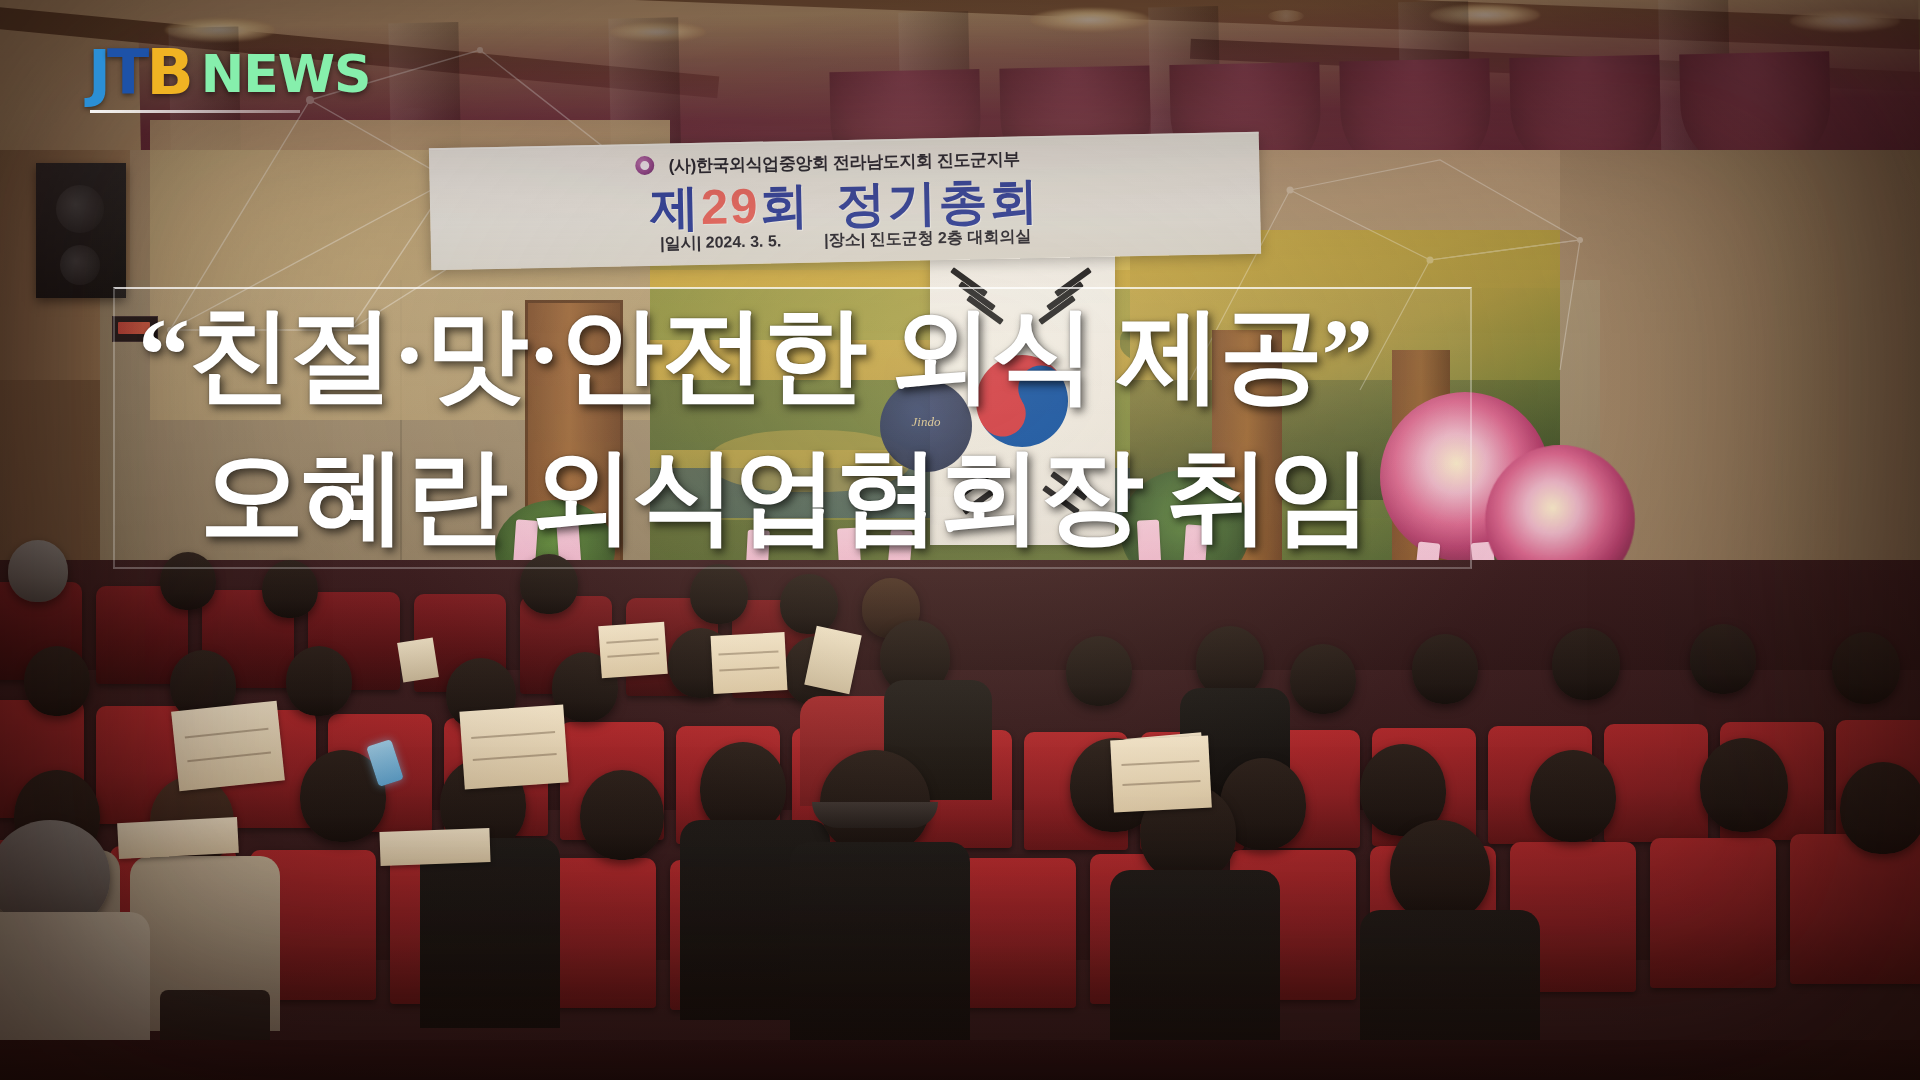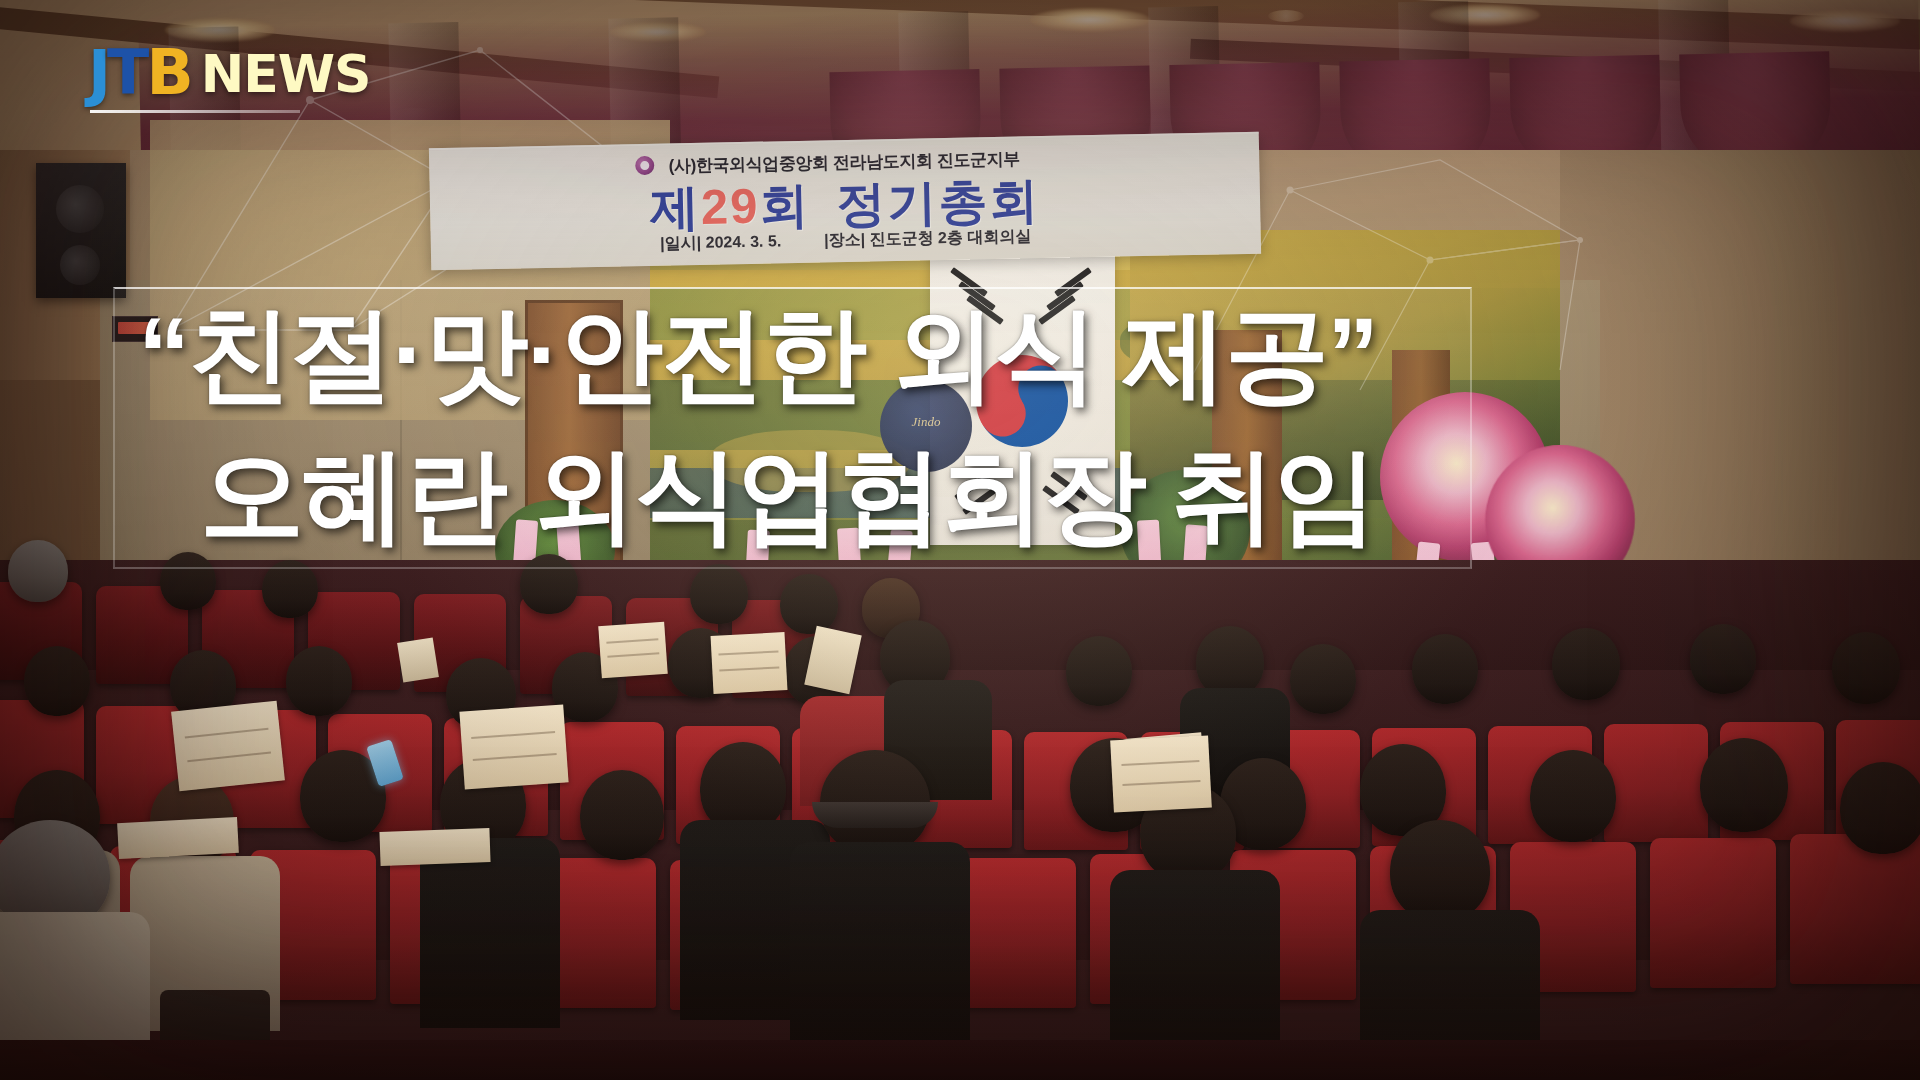--- a/index.html
+++ b/index.html
@@ -166,34 +166,34 @@
 
   
   .logo{position:absolute;left:88px;top:42px;display:flex;align-items:flex-end;}
   .logo-mark{display:flex;align-items:flex-start;line-height:1;}
   .lg-j{font-size:62px;font-weight:800;color:#2b8fd6;font-family:"DejaVu Sans",sans-serif;
     letter-spacing:-4px;text-shadow:0 2px 5px rgba(0,0,0,.45);}
   .lg-t{font-size:62px;font-weight:800;color:#1d52a8;font-family:"DejaVu Sans",sans-serif;
     letter-spacing:-3px;text-shadow:0 2px 5px rgba(0,0,0,.45);}
   .lg-b{font-size:62px;font-weight:800;color:#f0b323;font-family:"DejaVu Sans",sans-serif;
     letter-spacing:-1px;text-shadow:0 2px 5px rgba(0,0,0,.45);}
-  .lg-news{font-size:52px;font-weight:800;color:#fef9c3;letter-spacing:-1px;margin-left:8px;
+  .lg-news{font-size:52px;font-weight:800;color:#86efac;letter-spacing:-1px;margin-left:8px;
     font-family:"DejaVu Sans",sans-serif;text-shadow:0 2px 6px rgba(0,0,0,.55);}
   .logo-rule{position:absolute;left:90px;top:110px;width:210px;height:3px;
     background:linear-gradient(90deg,rgba(255,255,255,.95),rgba(255,255,255,.35));}
 
   
   .headline-box{position:absolute;left:113px;top:287px;width:1355px;height:278px;
     border-top:2px solid rgba(255,255,255,.75);
     border-right:2px solid rgba(255,255,255,.30);
     border-bottom:2px solid rgba(255,255,255,.22);
     border-left:2px solid rgba(255,255,255,.22);
     background:linear-gradient(180deg,rgba(255,255,255,.05),rgba(255,255,255,.01));}
   .headline{position:absolute;left:120px;top:288px;width:1400px;
-    font-family:Liberation Sans, sans-serif;font-weight:800;color:#ffffff;
+    font-family:Liberation Serif, serif;font-weight:800;color:#ffffff;
     font-size:104px;line-height:1.28;letter-spacing:-2px;
     text-shadow:3px 4px 9px rgba(0,0,0,.62), 0 0 2px rgba(0,0,0,.4);}
   .headline .l1{display:block;padding-left:18px;}
   .headline .l2{display:block;padding-left:80px;margin-top:8px;}
 </style>
 </head>
 <body>
 
 <div id="stage">
 

